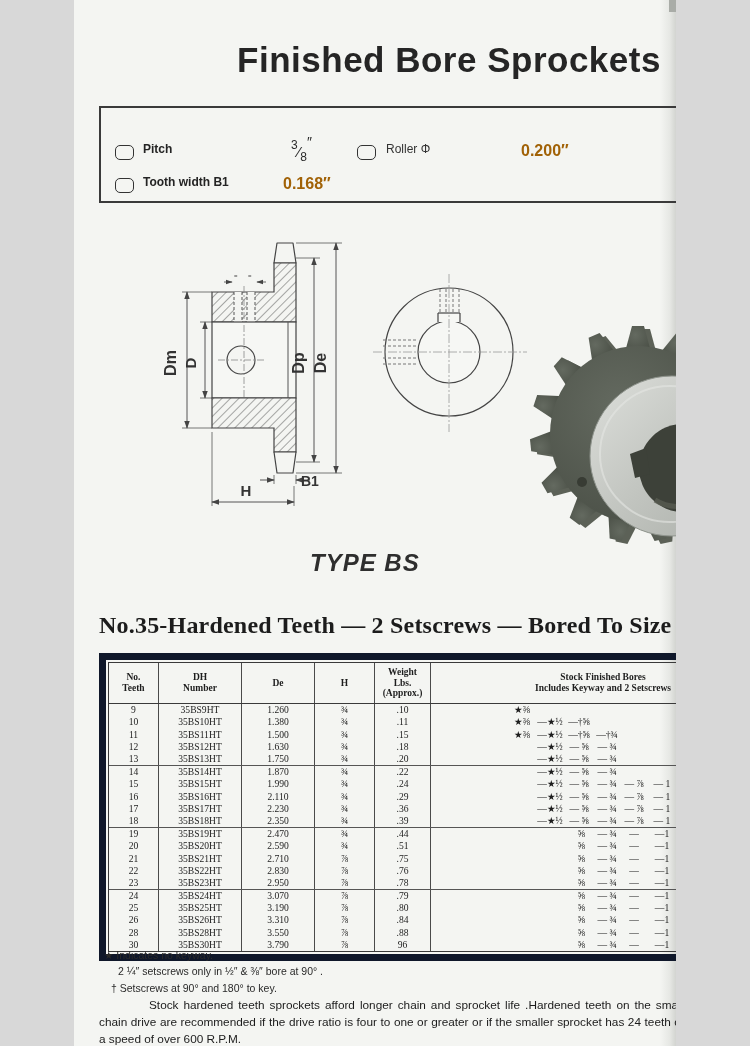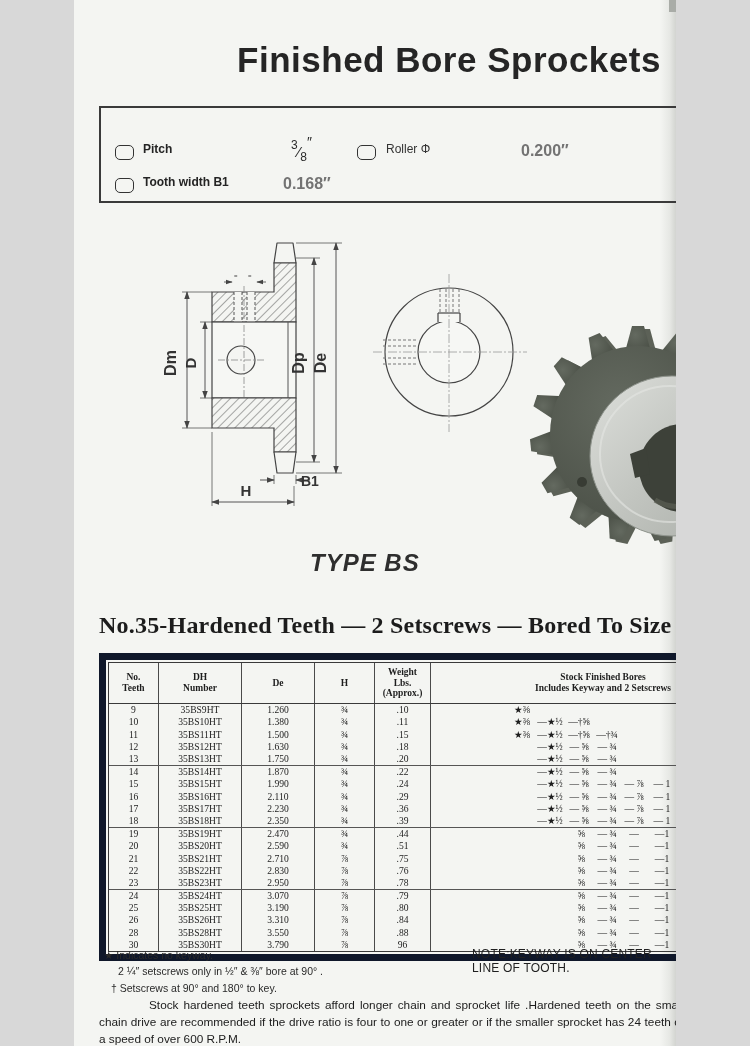--- a/index.html
+++ b/index.html
@@ -19,21 +19,21 @@
 
   
   .spec-box{position:absolute;left:25px;top:106px;width:716px;height:93px;
     border:2px solid #3a3a3a;border-right-width:1px;background:transparent;}
   .checkbox{position:absolute;width:17px;height:13px;border:1.7px solid #333;border-radius:5px;background:transparent;}
   .cb1{left:14px;top:37px;} .cb2{left:256px;top:37px;} .cb3{left:14px;top:70px;}
   .spec-label{position:absolute;font-size:12px;font-weight:bold;color:#242424;}
   .lab-pitch{left:42px;top:34px;}
   .lab-roller{left:285px;top:34px;font-weight:normal;color:#333;}
   .lab-toothw{left:42px;top:67px;}
-  .spec-value{position:absolute;font-size:16px;font-weight:bold;color:#737373;}
+  .spec-value{position:absolute;font-size:16px;font-weight:bold;color:#a16207;}
   .val-roller{left:420px;top:34px;}
   .val-toothw{left:182px;top:67px;}
   .frac-wrap{position:absolute;left:190px;top:26px;font-size:15px;color:#2a2a2a;}
   .frac-wrap sup{font-size:12px;vertical-align:8px;}
   .frac-wrap sub{font-size:12px;vertical-align:-4px;}
   .frac-wrap .prime{font-size:14px;vertical-align:10px;letter-spacing:-1px;}
 
   
   .svg-abs{position:absolute;}
   .type-label{position:absolute;left:236px;top:549px;font-size:24px;font-weight:bold;
@@ -567,16 +567,15 @@
         </div>
     </div>
   </div>
 
   <div class="footnotes">
     <div class="fn-1">★ Indicates no keyway.</div>
     <div class="fn-2">2 ¼″ setscrews only in ½″ &amp; ⅜″ bore at 90° .</div>
     <div class="fn-3">† Setscrews at 90°  and 180°  to key.</div>
   </div>
 
-  <div class="note-line">NOTE:KEYWAY IS ON CENTER LINE OF TOOTH.</div>
 
   <div class="bottom-paragraph">Stock hardened teeth sprockets afford longer chain and sprocket life .Hardened teeth on the smaller sprocket of a roller chain drive are recommended if the drive ratio is four to one or greater or if the smaller sprocket has 24 teeth or less and is running at a speed of over 600 R.P.M.</div>
 </div>
 
 </body></html>

